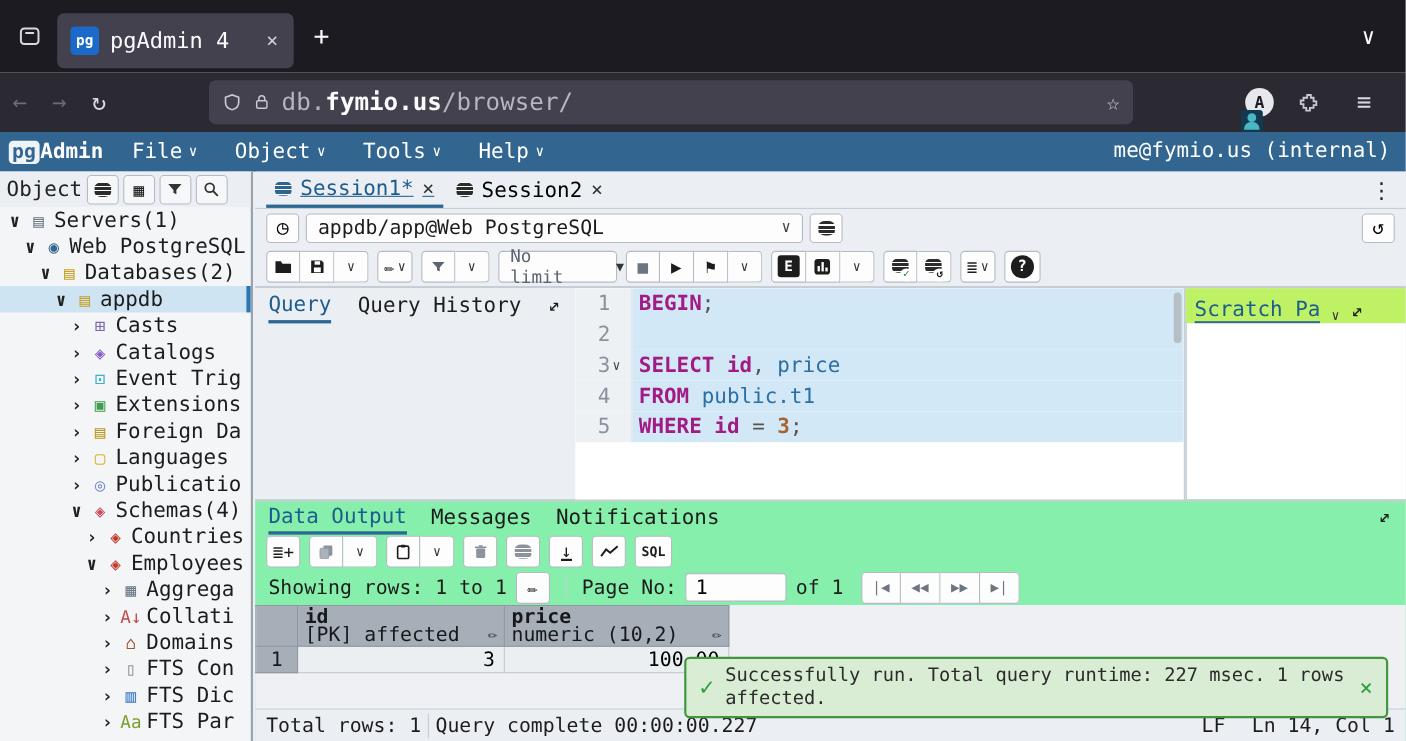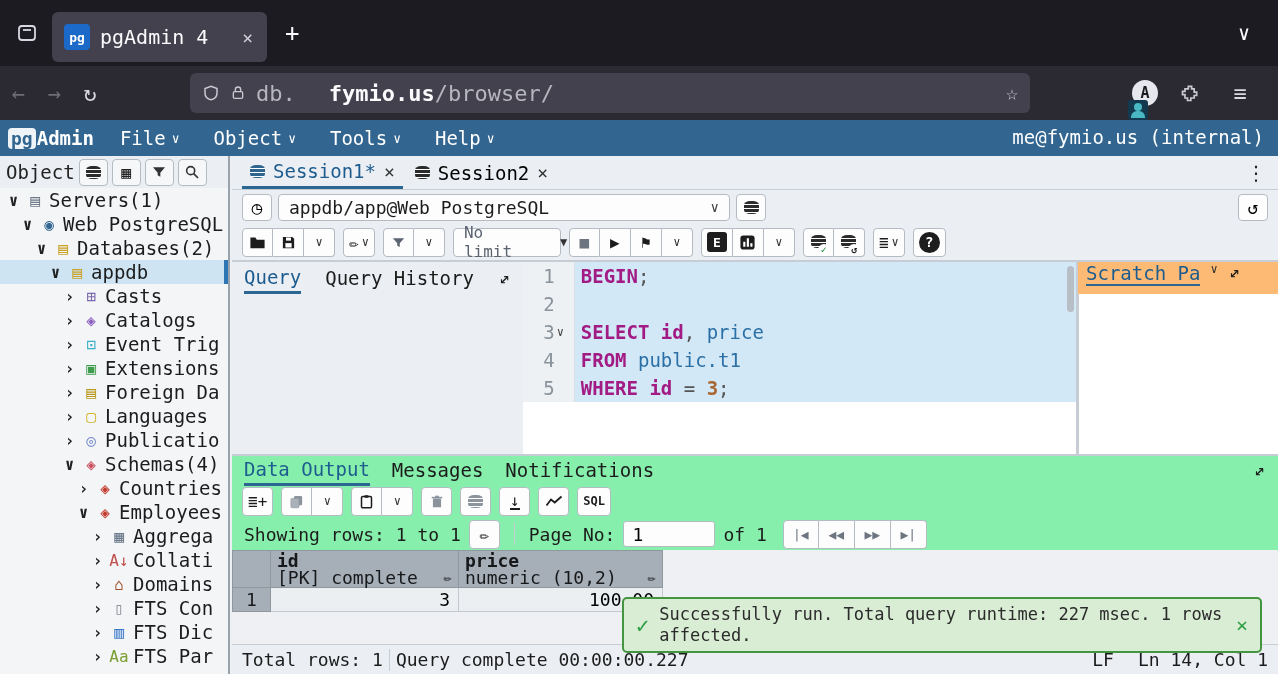--- a/index.html
+++ b/index.html
@@ -20,21 +20,21 @@
   .newtab { font-size:24px; color:#fbfbfe; margin-left:18px; }
   .tablist { margin-left:auto; margin-right:28px; font-size:20px; color:#fbfbfe; }
 
   #navbar { position:absolute; top:66px; left:0; width:1278px; height:54px; background:#2b2a33;
     display:flex; align-items:center; color:#d8d8e0; }
   .navbtn { font-size:22px; width:36px; text-align:center; }
   .dim { color:#6d6d77; }
   #urlbar { width:840px; height:40px; margin-left:82px; background:#42414d; border-radius:6px;
     display:flex; align-items:center; padding:0 12px; gap:10px; }
   .urltxt { font-size:22px; color:#b6b6bf; white-space:nowrap; flex:1; }
-  .urltxt b { color:#fbfbfe; font-weight:bold;margin-left:33px; }
+  .urltxt b { color:#fbfbfe; font-weight:bold; }
   .urlstar { font-size:20px; color:#d8d8e0; }
   .right-icos { margin-left:auto; display:flex; align-items:center; gap:22px; margin-right:20px; }
   .abadge { width:26px; height:26px; border-radius:50%; background:#e7e7ee; color:#1c1b22; font-size:15px; font-weight:bold;
     display:flex; align-items:center; justify-content:center; }
 
   
   #appbar { position:absolute; top:120px; left:0; width:1278px; height:36px; background:#326690; color:#fff;
     display:flex; align-items:center; font-size:19px; }
   .logo { display:flex; align-items:center; margin:0 26px 0 8px; }
   .logo .pgbox { background:#eef3f7; color:#326690; font-weight:bold; border-radius:4px; padding:0 3px; font-size:18px; }
@@ -59,21 +59,21 @@
   .tarrow { width:15px; font-size:16px; font-weight:bold; color:#222; text-align:center; flex:0 0 15px; }
   .ticon { width:20px; text-align:center; font-size:16px; flex:0 0 20px; }
   .tlabel { overflow:hidden; }
 
   #workspace { position:absolute; top:156px; left:232px; width:1046px; height:518px; display:flex; flex-direction:column; }
 
   
   #sessrow { height:34px; background:#ebeef3; border-bottom:1px solid #c6cdd4; display:flex; align-items:center;
     font-size:19px; padding-left:10px; gap:4px; }
   .stab { display:flex; align-items:center; gap:8px; padding:0 8px; height:33px; }
-  .stab.active { border-bottom:3px solid #2c6693; color:#2c6693; }
+  .stab.active { border-bottom:3px solid #2c6693; color:#2c6693;text-decoration:underline; }
   .stab .x { font-size:18px; color:#333; }
   .cyl { display:inline-block; width:15px; height:13px; border-radius:6px/4px;
     background:repeating-linear-gradient(#2b2b2b 0 3px,#ffffff 3px 4px); }
   .cyl.blue { background:repeating-linear-gradient(#2e6690 0 3px,#ffffff 3px 4px); }
   .cyl.gray { background:repeating-linear-gradient(#8b939c 0 3px,#ffffff 3px 4px); }
   .kebab { margin-left:auto; margin-right:12px; font-size:20px; color:#222; }
 
   
   #connrow { height:34px; background:#ebeef3; display:flex; align-items:center; padding-left:10px; gap:6px; }
   .connbtn { width:30px; height:27px; border:1px solid #b4bbc3; border-radius:4px; background:#fdfdfe;
@@ -119,21 +119,21 @@
   .gut { width:52px; background:#eef1f4; color:#8a929b; display:flex; align-items:center; justify-content:flex-end;
     padding-right:4px; gap:2px; border-right:1px solid #dadfe4; }
   .fold { width:13px; font-size:12px; color:#444; }
   .code { flex:1; background:#d3e8f6; display:flex; align-items:center; padding-left:6px; white-space:pre; }
   .tok-kw { color:#a21a84; font-weight:bold; }
   .tok-id { color:#2a6fa5; }
   .tok-num { color:#a8642e; font-weight:bold; }
   .tok-p { color:#555; }
   #escroll { position:absolute; right:2px; top:4px; width:7px; height:46px; background:#b7bec6; border-radius:4px; }
   #scratch { flex:1; display:flex; flex-direction:column; }
-  #scratchhdr { height:32px; background:#fdba74; display:flex; align-items:flex-start; font-size:19px; padding:0 8px; gap:10px; }
+  #scratchhdr { height:32px; background:#bef264; display:flex; align-items:flex-end; font-size:19px; padding:0 8px; gap:10px; }
   #scratchhdr .ttl { color:#1d5c8f; border-bottom:2px solid #2c6693; white-space:nowrap; overflow:hidden; max-width:128px; }
   #scratchbody { flex:1; background:#fff; border-left:1px solid #c6cdd4; }
 
   
   #outzone { flex:1; display:flex; flex-direction:column; background:#86efac; }
   #otabs { height:30px; display:flex; align-items:center; gap:22px; font-size:19px; padding-left:12px; border-top:2px solid #c6cdd4; }
   #otabs .expand { margin-left:auto; margin-right:14px; }
   #otool { height:34px; display:flex; align-items:center; gap:8px; padding-left:10px; }
   #paging { height:32px; display:flex; align-items:center; font-size:18px; color:#1c1c1c; padding-left:12px; gap:8px; }
   .vsep { width:1px; height:22px; background:#c6cdd4; margin:0 6px; }
@@ -619,21 +619,21 @@
         </div>
       </div>
       <div id="gridarea">
         <table class="grid">
           <tbody>
               <tr>
             <th class="rownum"></th>
             <th class="c-id">
               <span class="cn">id</span>
               <span class="ct">
-                    <span>[PK] complete</span>
+                    <span>[PK] affected</span>
                     <span class="pen">✏</span>
                   </span>
             </th>
             <th class="c-price">
               <span class="cn">price</span>
               <span class="ct">
                     <span>numeric (10,2)</span>
                     <span class="pen">✏</span>
                   </span>
             </th>

